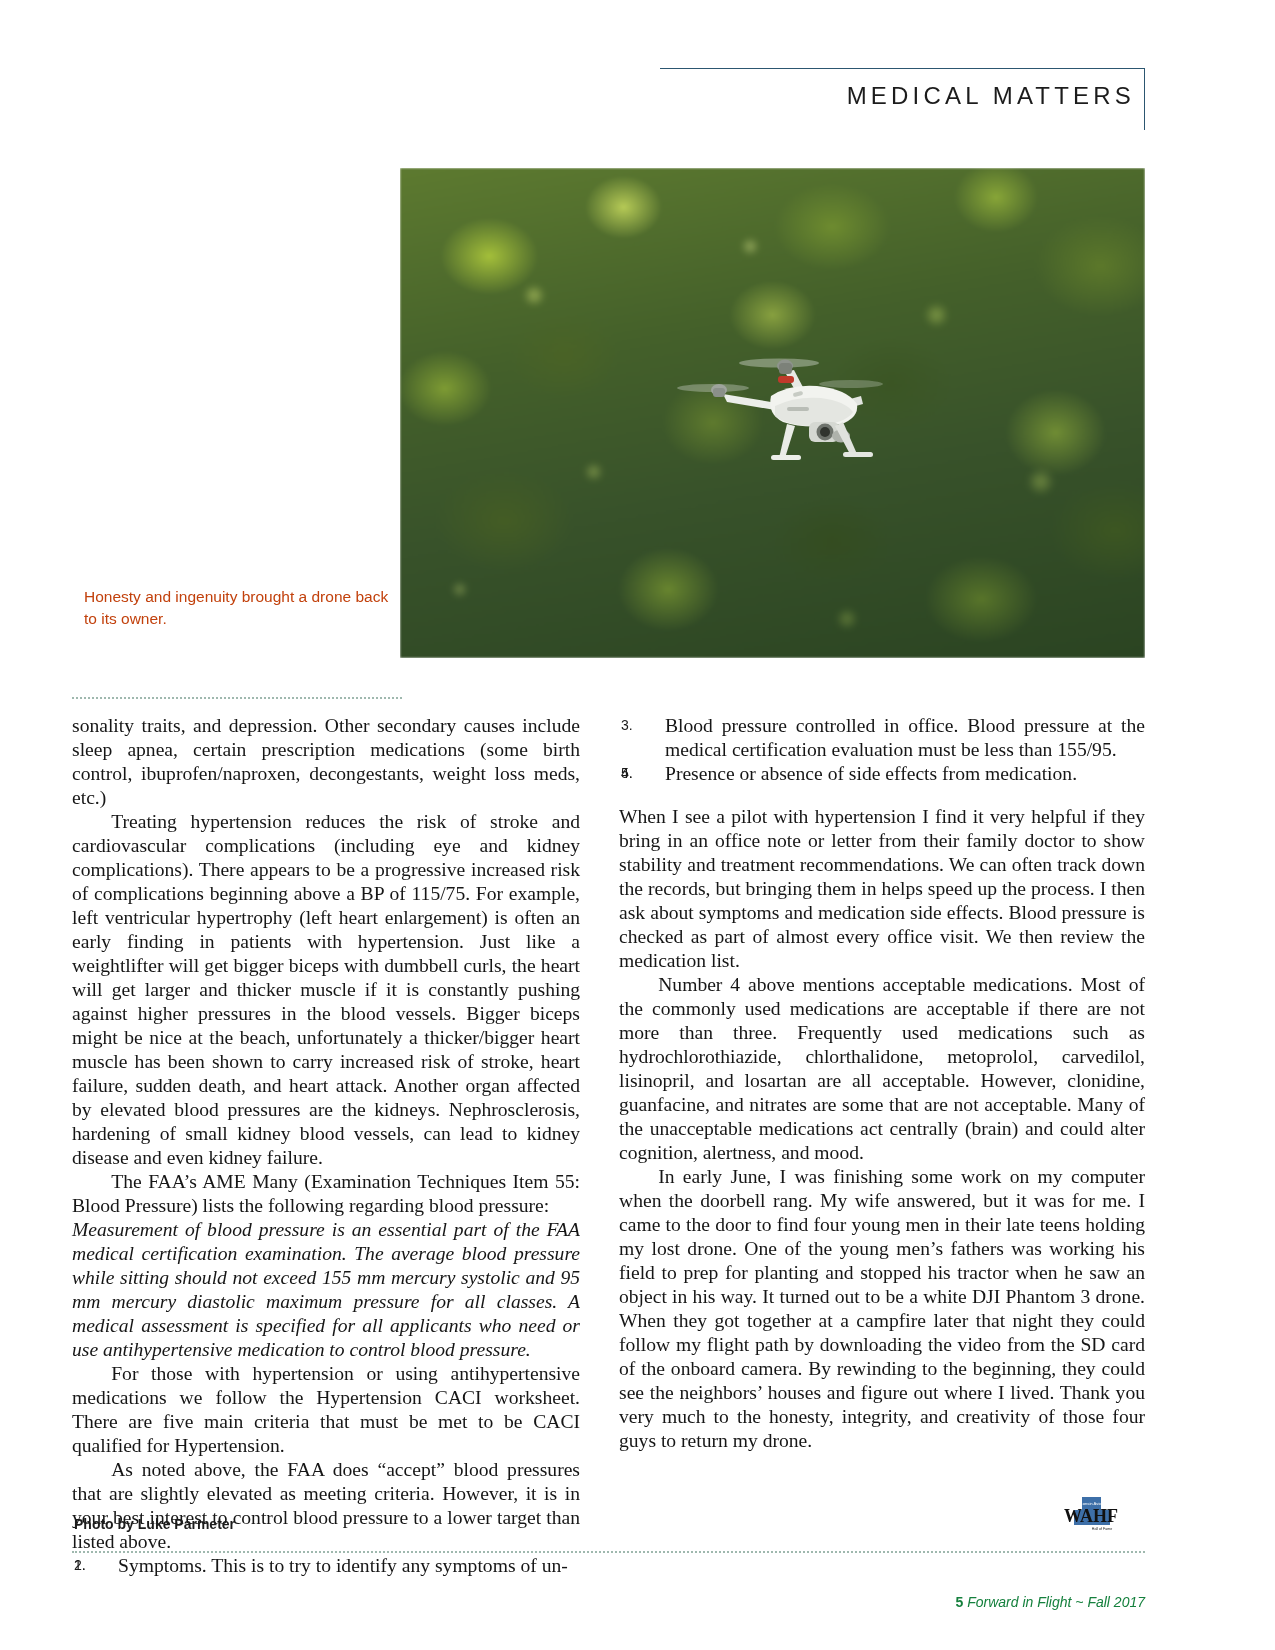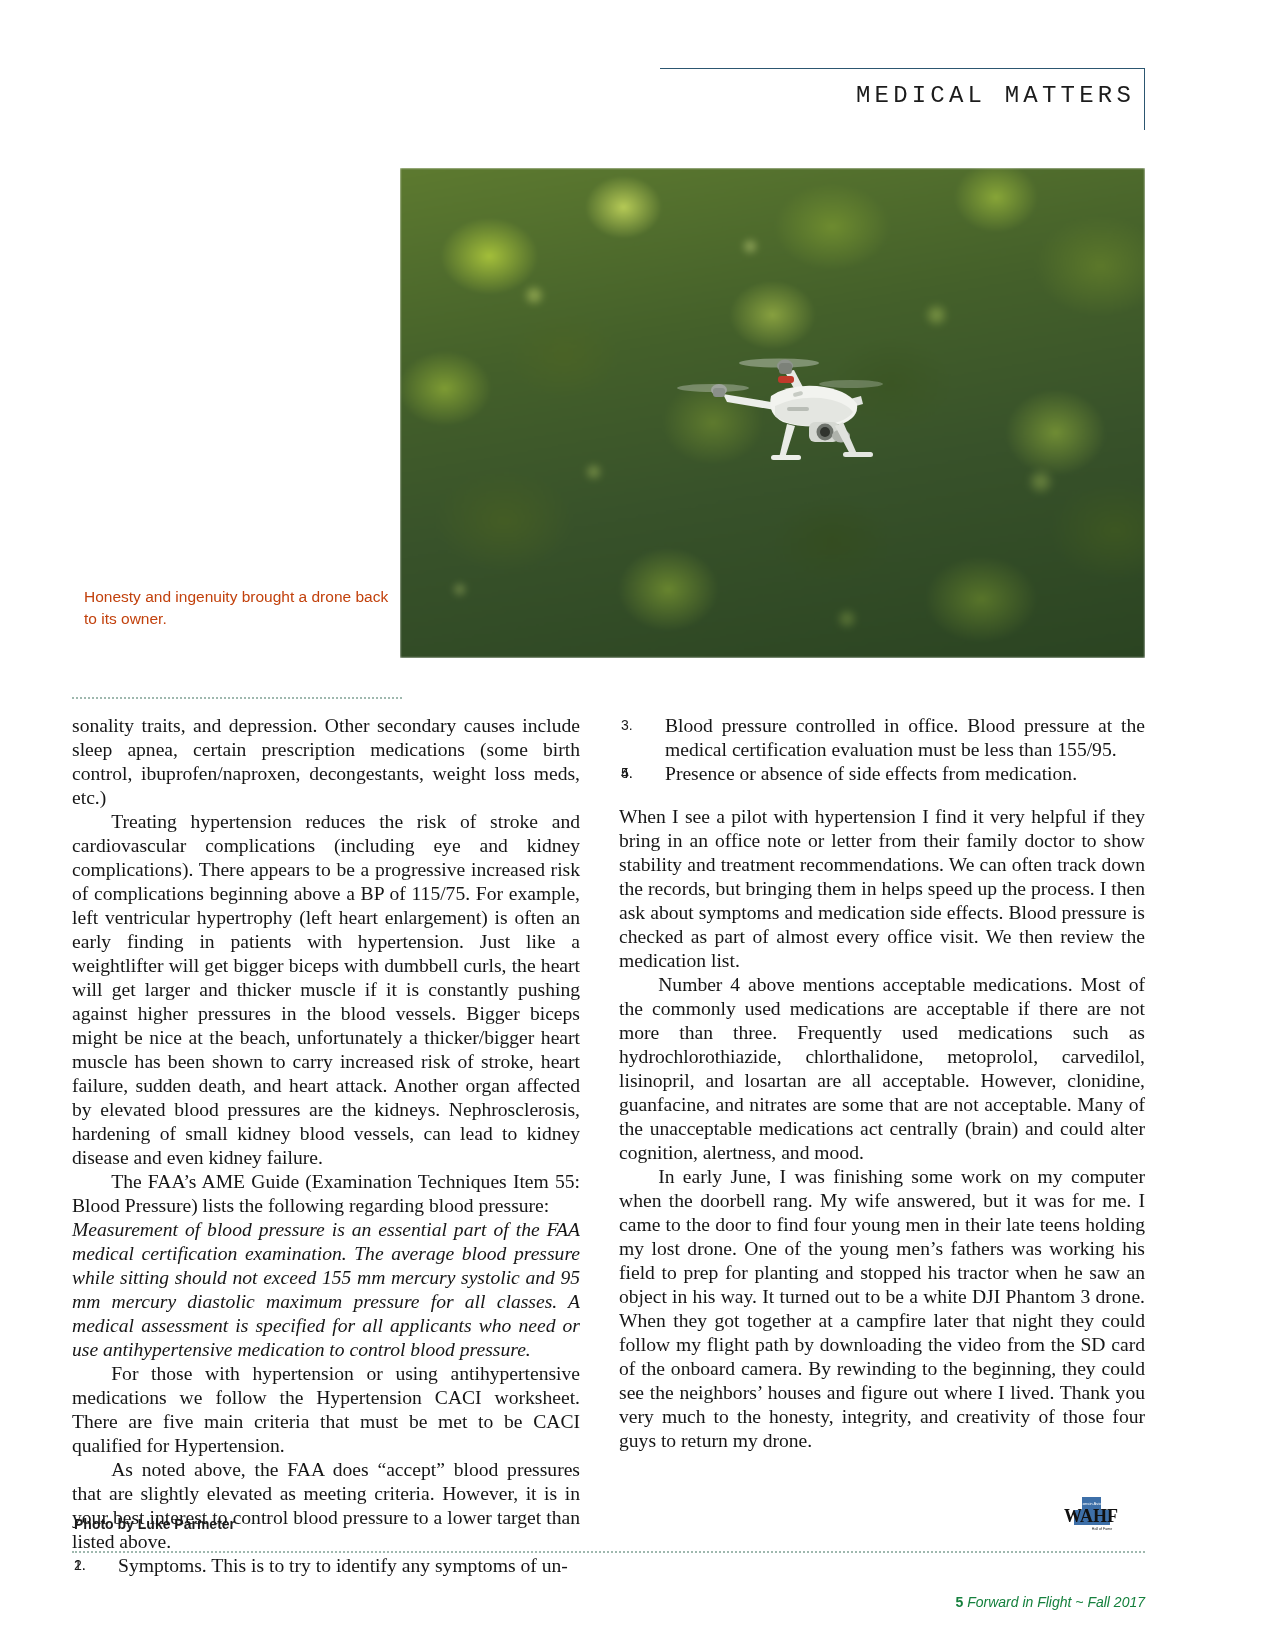--- a/index.html
+++ b/index.html
@@ -37,21 +37,21 @@
     right: 0;
     top: 0;
     width: 1px;
     height: 62px;
     background: #2c5670;
   }
   #header-title {
     position: absolute;
     right: 10px;
     top: 14px;
-    font-family: Liberation Mono, monospace;
+    font-family: Liberation Sans, sans-serif;
     font-size: 24px;
     letter-spacing: 4.2px;
     color: #1c1c1c;
     white-space: nowrap;
   }
 
   
   #photo-figure {
     position: absolute;
     left: 400px;
@@ -250,21 +250,21 @@
   </svg>
 </figure>
 
 <div id="photo-caption">Honesty and ingenuity brought a drone back to its owner.</div>
 
 <div class="dotted-rule" id="rule-under-photo"></div>
 
 <div class="column" id="column-left">
   <p>sonality traits, and depression. Other secondary causes include sleep apnea, certain prescription medications (some birth control, ibuprofen/naproxen, decongestants, weight loss meds, etc.)</p>
   <p class="indent">Treating hypertension reduces the risk of stroke and cardiovascular complications (including eye and kidney complications). There appears to be a progressive increased risk of complications beginning above a BP of 115/75. For example, left ventricular hypertrophy (left heart enlargement) is often an early finding in patients with hypertension. Just like a weightlifter will get bigger biceps with dumbbell curls, the heart will get larger and thicker muscle if it is constantly pushing against higher pressures in the blood vessels. Bigger biceps might be nice at the beach, unfortunately a thicker/bigger heart muscle has been shown to carry increased risk of stroke, heart failure, sudden death, and heart attack. Another organ affected by elevated blood pressures are the kidneys. Nephrosclerosis, hardening of small kidney blood vessels, can lead to kidney disease and even kidney failure.</p>
-  <p class="indent">The FAA’s AME Guide (Examination Techniques Item 55: Blood Pressure) lists the following regarding blood pressure:</p>
+  <p class="indent">The FAA’s AME Many (Examination Techniques Item 55: Blood Pressure) lists the following regarding blood pressure:</p>
   <p class="italic">Measurement of blood pressure is an essential part of the FAA medical certification examination. The average blood pressure while sitting should not exceed 155 mm mercury systolic and 95 mm mercury diastolic maximum pressure for all classes. A medical assessment is specified for all applicants who need or use antihypertensive medication to control blood pressure.</p>
   <p class="indent">For those with hypertension or using antihypertensive medications we follow the Hypertension CACI worksheet. There are five main criteria that must be met to be CACI qualified for Hypertension.</p>
   <p class="indent">As noted above, the FAA does “accept” blood pressures that are slightly elevated as meeting criteria. However, it is in your best interest to control blood pressure to a lower target than listed above.</p>
   <ol class="num-list">
     <li>
       <span class="num">1.</span>
     </li>
     <li>
       <span class="num">2.</span>
       <span>Symptoms. This is to try to identify any symptoms of un-</span>

